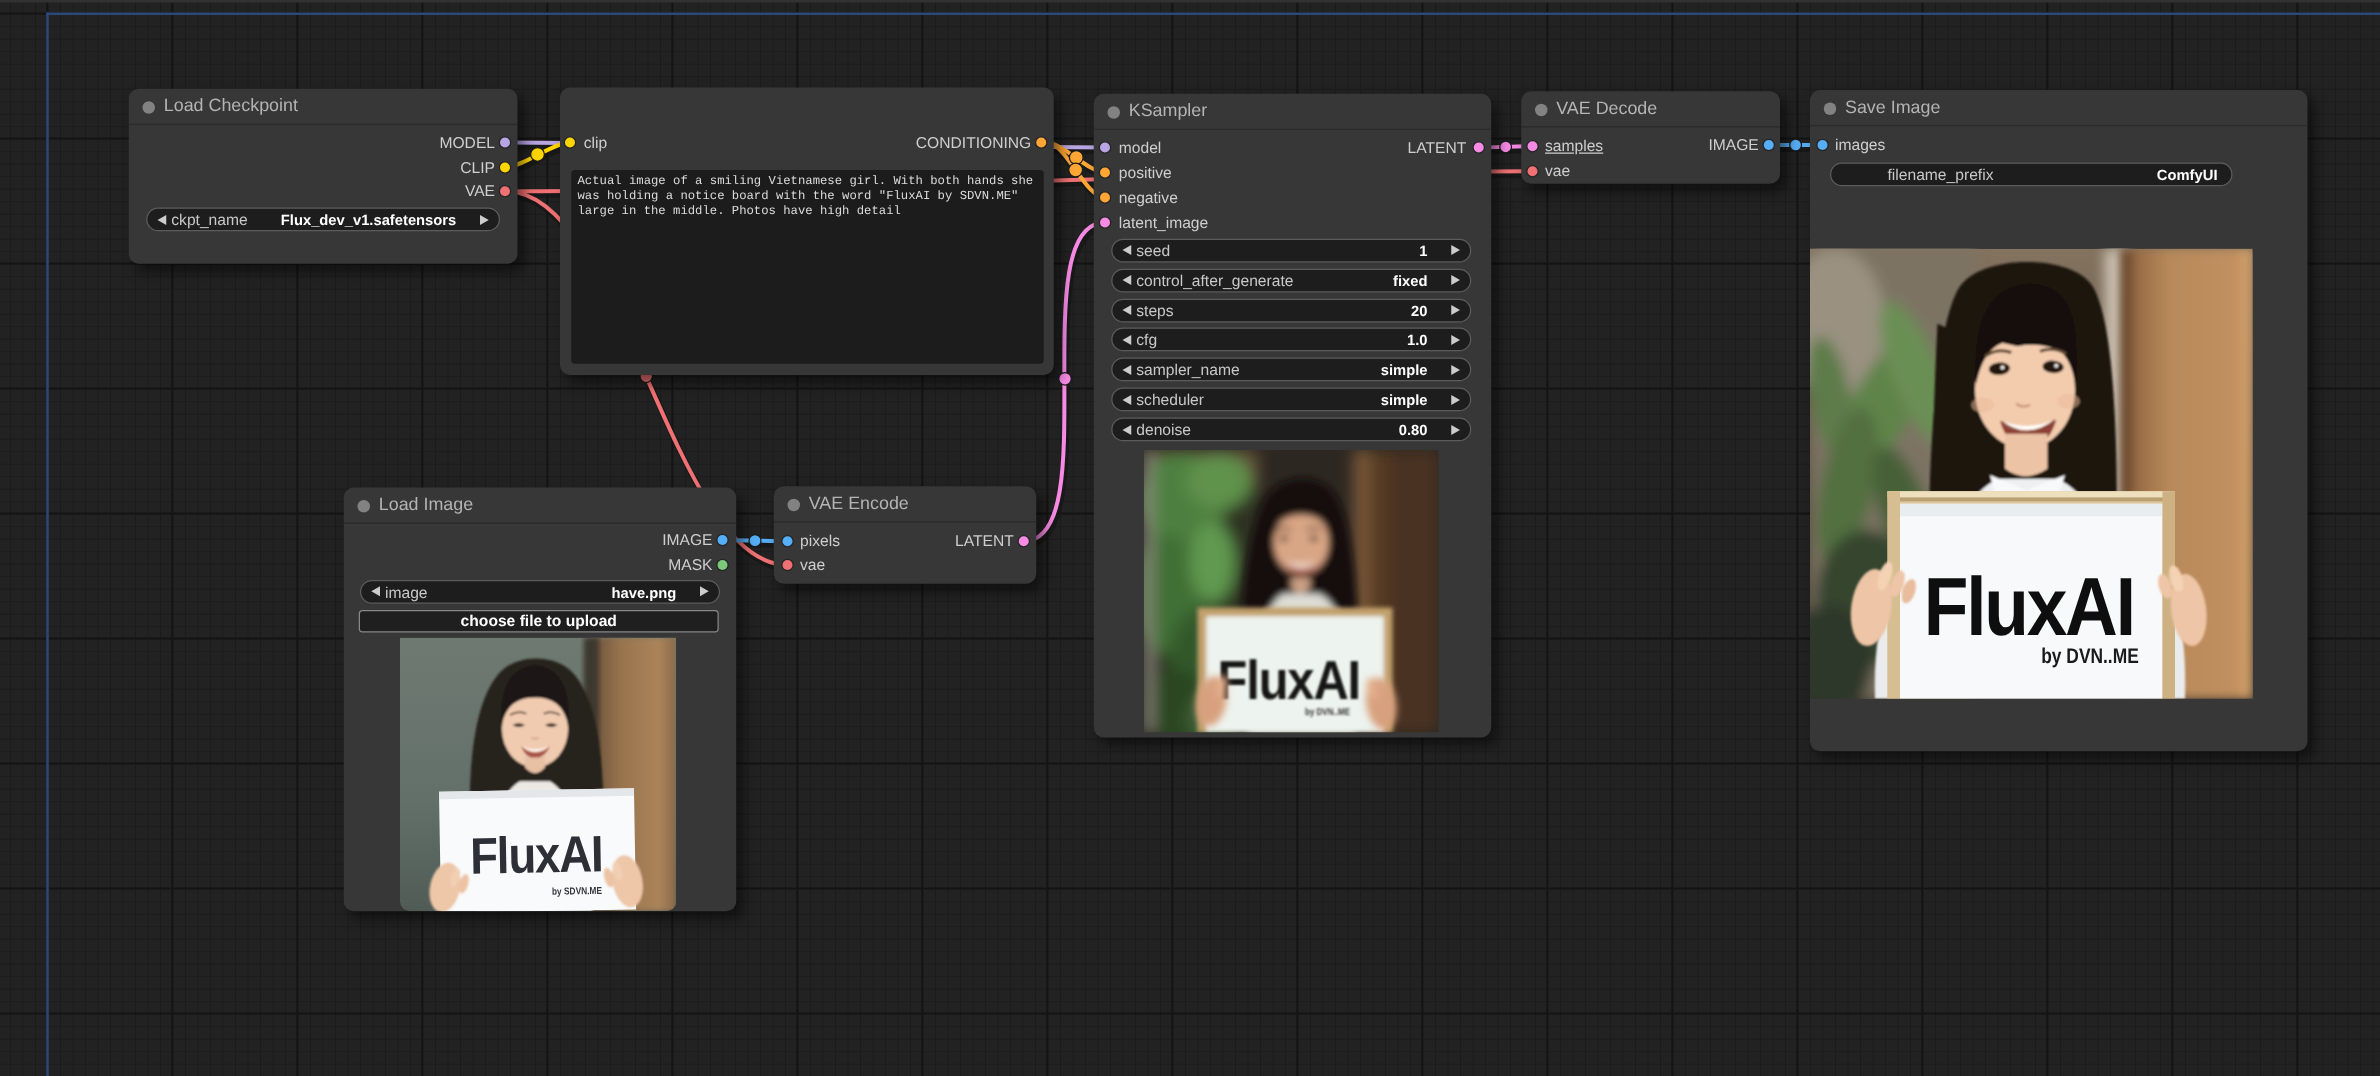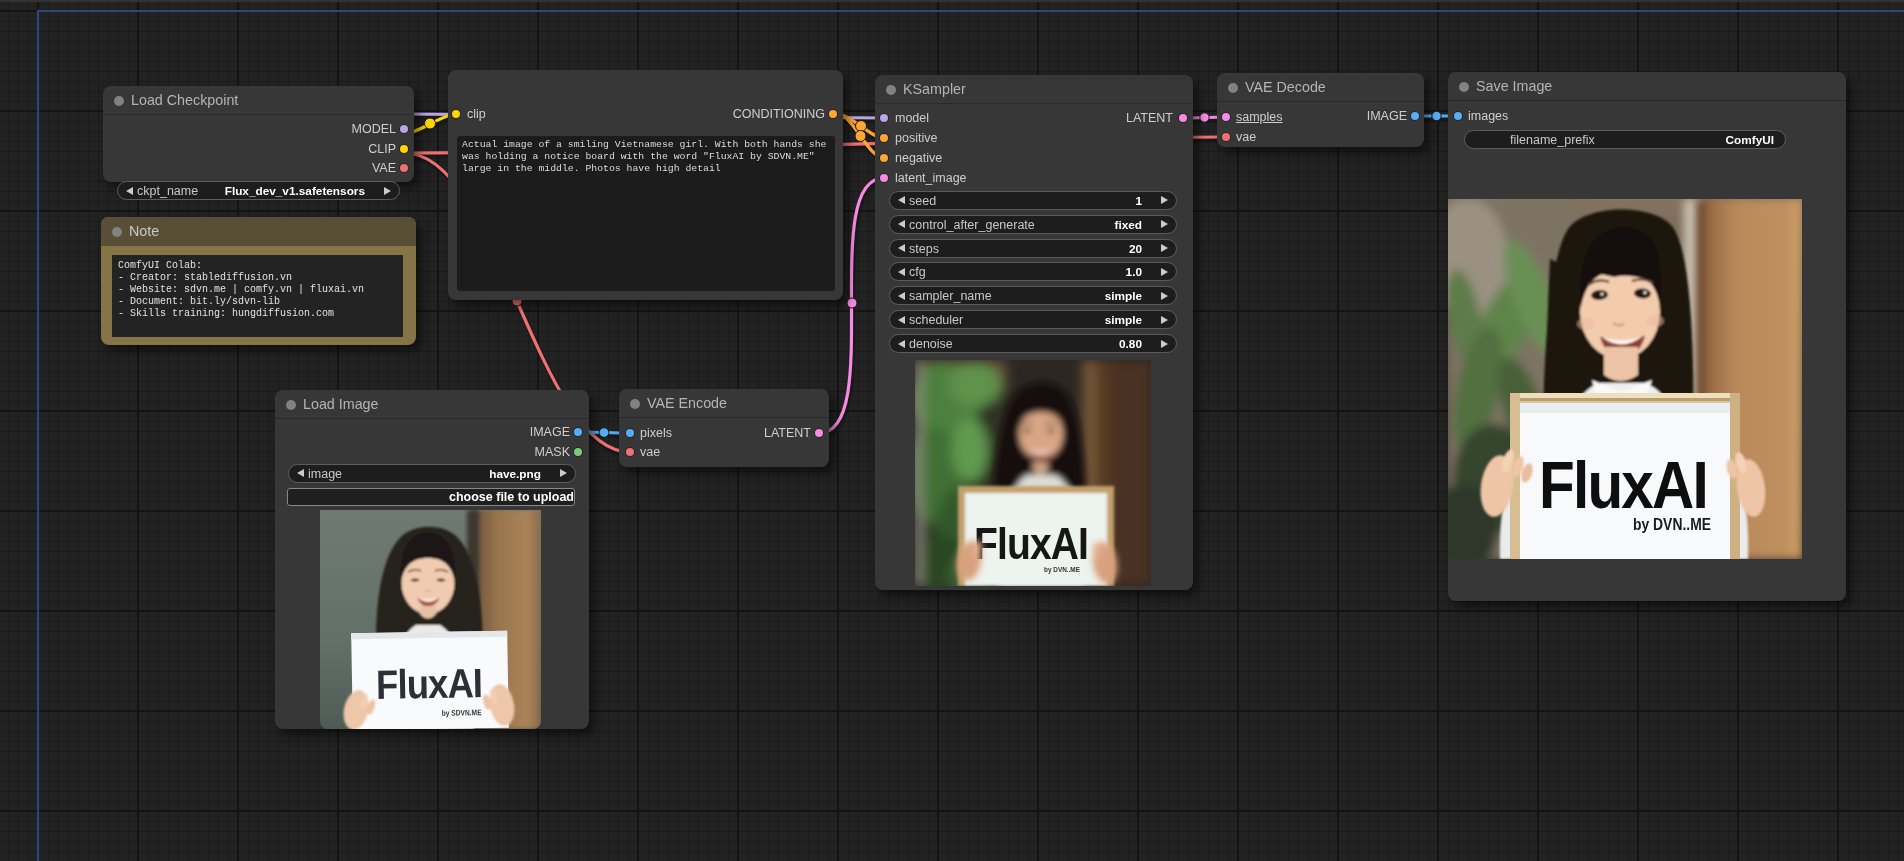--- a/index.html
+++ b/index.html
@@ -76,40 +76,36 @@
       <circle cx="517" cy="301" r="5" fill="#ef7173"></circle>
       <circle cx="861" cy="126" r="5.5" fill="#ffa735"></circle>
       <circle cx="860.5" cy="136" r="5.5" fill="#ffa735"></circle>
       <circle cx="604" cy="432.5" r="4.8" fill="#56aef6"></circle>
       <circle cx="852" cy="303" r="5" fill="#f78ae5"></circle>
       <circle cx="1204.5" cy="117.5" r="4.7" fill="#f78ae5"></circle>
       <circle cx="1436.5" cy="116" r="4.7" fill="#56aef6"></circle>
     </g>
   </svg>
 
-  <div class="node" style="left:103px;top:86px;width:311px;height:96px;">
+  <div class="node" style="left:103px;top:71px;width:311px;height:140px;">
     <div class="ntitle"><span class="tdot"></span>Load Checkpoint</div>
     <div class="slot" style="right:18px;top:35px;">MODEL</div>
       <span class="sdot" style="right:6px;top:39px;background:#b8a5e2;"></span>
     <div class="slot" style="right:18px;top:54.5px;">CLIP</div>
       <span class="sdot" style="right:6px;top:58.5px;background:#ffd500;"></span>
     <div class="slot" style="right:18px;top:74px;">VAE</div>
       <span class="sdot" style="right:6px;top:78px;background:#ef7173;"></span>
     <div class="pill" style="left:14px;top:95px;width:283px;height:19px;">
       <span class="arrL"></span>
         <span class="pname">ckpt_name</span>
       <span class="pval">Flux_dev_v1.safetensors</span>
         <span class="arrR"></span>
     </div>
   </div>
 
-  <div class="node" style="left:101px;top:217px;width:315px;height:128px;background:#847446;">
-    <div class="ntitle" style="background:#594f36;border-bottom:none;border-radius:8px 8px 0 0;color:#c9c9c9;"><span class="tdot"></span>Note</div>
-    <div class="mono" style="position:absolute;left:11px;top:38px;width:291px;height:82px;background:#232323;color:#e2e2e2;font-size:10px;line-height:12px;padding:5px 0 0 6px;box-sizing:border-box;">ComfyUI Colab:<br>- Creator: stablediffusion.vn<br>- Website: sdvn.me | comfy.vn | fluxai.vn<br>- Document: bit.ly/sdvn-lib<br>- Skills training: hungdiffusion.com</div>
-  </div>
 
   <div class="node" style="left:448px;top:70px;width:395px;height:230px;">
     <div class="slot" style="left:19px;top:36px;">clip</div>
       <span class="sdot" style="left:4px;top:40px;background:#ffd500;"></span>
     <div class="slot" style="right:18px;top:36px;">CONDITIONING</div>
       <span class="sdot" style="right:6px;top:40px;background:#ffa735;"></span>
     <div class="mono" style="position:absolute;left:9px;top:66px;width:378px;height:155px;background:#1c1c1c;border-radius:3px;color:#dcdcdc;font-size:9.8px;line-height:12px;padding:3px 0 0 5px;box-sizing:border-box;white-space:nowrap;overflow:hidden;">Actual image of a smiling Vietnamese girl. With both hands she<br>was holding a notice board with the word "FluxAI by SDVN.ME"<br>large in the middle. Photos have high detail</div>
   </div>
 
   <div class="node" style="left:619px;top:389px;width:210px;height:78px;">
@@ -137,21 +133,21 @@
     <div class="slot" style="right:19px;top:34px;">IMAGE</div>
       <span class="sdot" style="right:7px;top:38px;background:#56aef6;"></span>
     <div class="slot" style="right:19px;top:53.5px;">MASK</div>
       <span class="sdot" style="right:7px;top:57.5px;background:#7bc97b;"></span>
     <div class="pill" style="left:13px;top:73.5px;width:288px;height:19px;">
       <span class="arrL"></span>
         <span class="pname">image</span>
       <span class="pval">have.png</span>
         <span class="arrR"></span>
     </div>
-    <div style="position:absolute;left:12px;top:98px;width:288px;height:18px;background:#1f1f1f;border:1px solid #888;border-radius:3px;box-sizing:border-box;text-align:right;line-height:16px;color:#fff;font-size:12.5px;font-weight:bold;">choose file to upload</div>
+    <div style="position:absolute;left:12px;top:98px;width:288px;height:18px;background:#1f1f1f;border:1px solid #888;border-radius:3px;box-sizing:border-box;text-align:center;line-height:16px;color:#fff;font-size:12.5px;font-weight:bold;">choose file to upload</div>
     <div style="position:absolute;left:45px;top:120px;width:221px;height:219px;overflow:hidden;border-radius:0 0 8px 8px;">
     <svg width="221" height="219" viewBox="0 0 221 219">
       <defs>
         <filter id="ab3" x="-20%" y="-20%" width="140%" height="140%">
               <feGaussianBlur stdDeviation="2"></feGaussianBlur>
             </filter>
         <filter id="ab1" x="-20%" y="-20%" width="140%" height="140%">
               <feGaussianBlur stdDeviation="0.8"></feGaussianBlur>
             </filter>
         <linearGradient id="abg" x1="0" y1="0" x2="0" y2="1">

